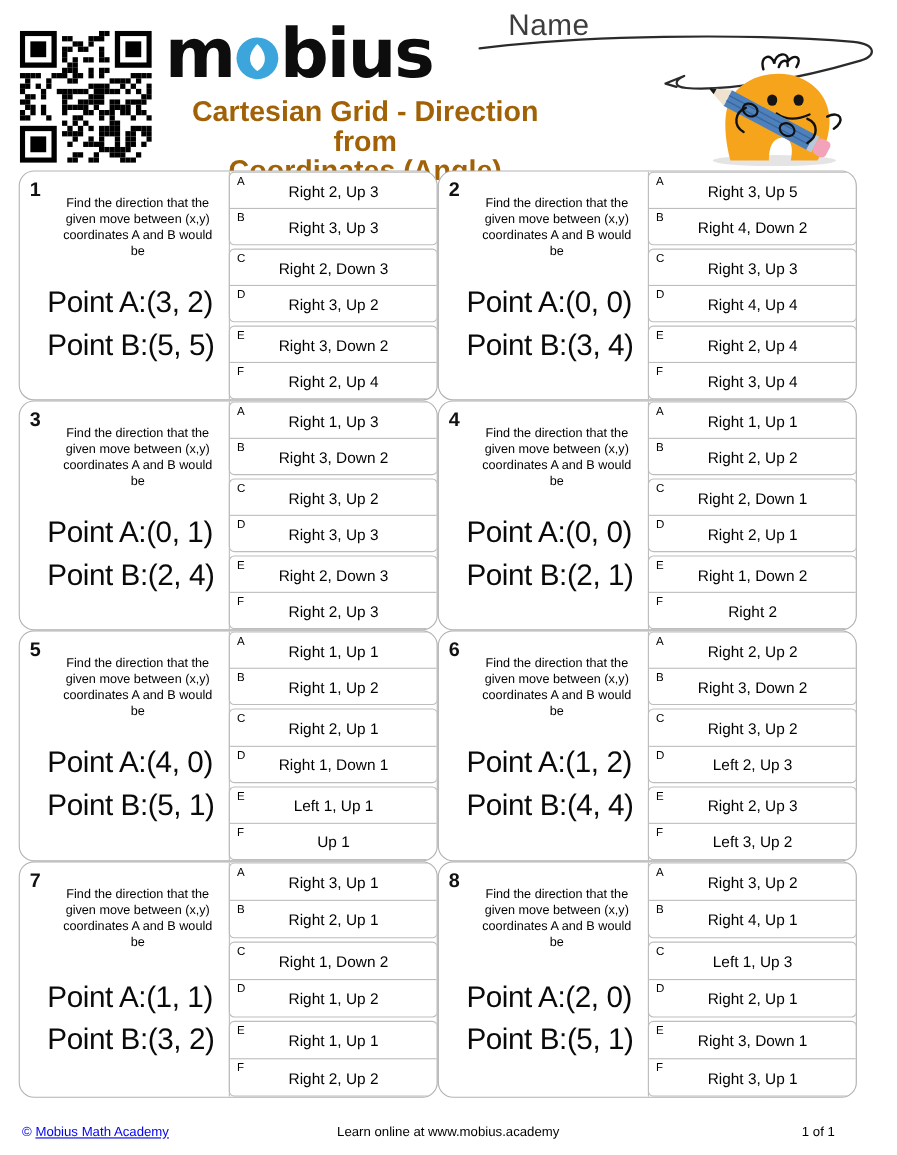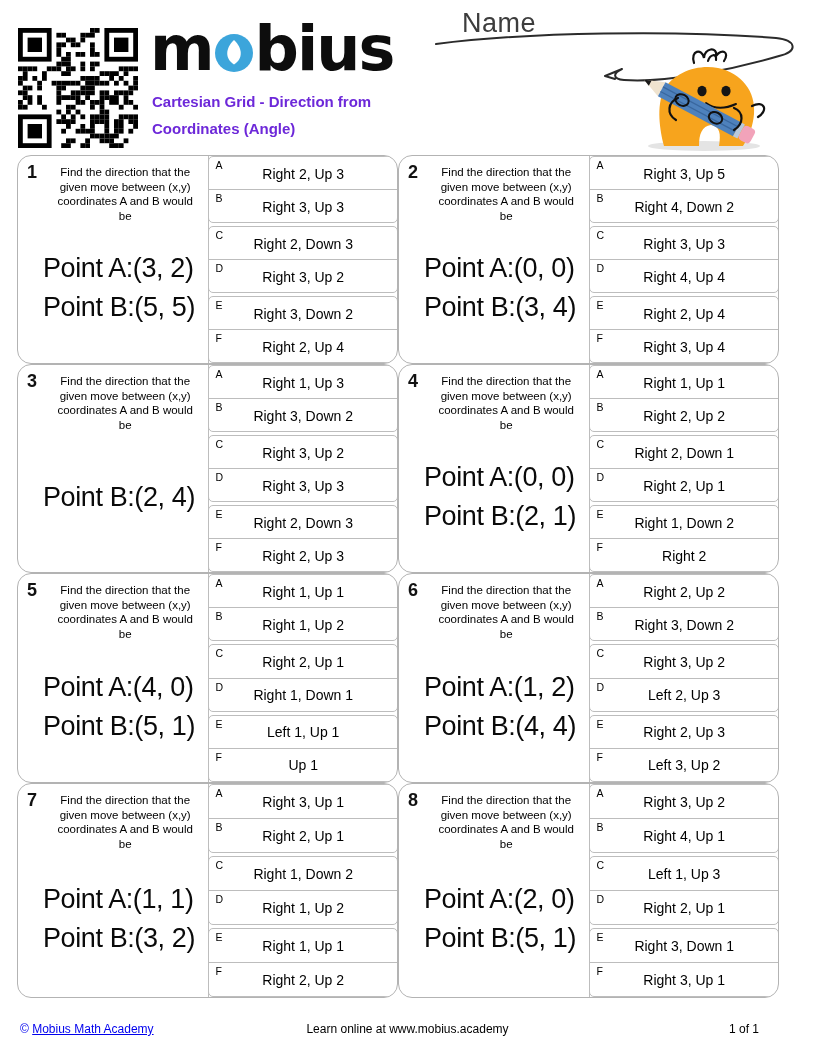--- a/index.html
+++ b/index.html
@@ -13,21 +13,21 @@
   .header { position:absolute; left:0; top:0; width:815px; height:154px;border-radius:12px; }
   .qr { position:absolute; left:18px; top:28px; }
   .logo {
     position:absolute; left:150px; top:18px; font-size:62px; font-weight:bold;
     letter-spacing:-2px; color:#0d0d0d; line-height:1;
     font-family:"DejaVu Sans", sans-serif; white-space:nowrap;
   }
   .logo svg { vertical-align:-3px; margin:0 1px; }
   .doc-title {
     position:absolute; left:152px; top:88px; width:360px;
-    font-size:15px; font-weight:bold; line-height:27px; color:#6d28d9;
+    font-size:26px; font-weight:bold; line-height:27px; color:#a16207;text-align:center;
   }
   .name-label {
     position:absolute; left:462px; top:8px; font-size:27px; color:#3d3d3d;
     letter-spacing:.5px;
   }
   .squiggle { position:absolute; left:428px; top:28px; }
   .mascot   { position:absolute; left:602px; top:46px; }
 
   
   .problems-grid {
@@ -38,21 +38,21 @@
   .problem {
     border:1.6px solid #b3b3b3; border-radius:14px; overflow:hidden;
     display:flex; background:#fff; box-sizing:border-box;
   }
   .desc {
     width:50.5%; box-sizing:border-box; border-right:1px solid #bdbdbd;
     position:relative; display:flex; flex-direction:column; padding:6px 0 10px 0;
   }
   .num { position:absolute; left:9px; top:6px; font-size:18px; font-weight:bold; }
   .qtext {
-    margin:3px 8px 0 32px; font-size:11.5px; line-height:1.28; text-align:center;
+    margin:16px 8px 0 32px; font-size:11.5px; line-height:1.28; text-align:center;
     color:#000;
   }
   .points { flex:1; display:flex; flex-direction:column; justify-content:center; padding-left:5px; }
   .point-line { font-size:27px; line-height:1.45; white-space:nowrap; letter-spacing:-0.4px; color:#0a0a0a;margin-left:20px; }
 
   .options { flex:1; display:flex; flex-direction:column; }
   .opt-group {
     flex:1; display:flex; flex-direction:column;
     border:1px solid #bdbdbd; border-radius:5px;
     margin-left:-1px; margin-right:-1px;
@@ -420,20 +420,21 @@
           </div>
         </div>
       </div>
   </section>
 
   <section class="problem">
     <div class="desc">
       <div class="num">3</div>
       <div class="qtext">Find the direction that the given move between (x,y) coordinates A and B would be</div>
       <div class="points">
+        <div class="point-line">Point A:(0, 1)</div>
         <div class="point-line">Point B:(2, 4)</div>
       </div>
     </div>
     <div class="options">
         <div class="opt-group">
           <div class="opt-row">
             <span class="opt-letter">A</span>
             <span class="opt-text">Right 1, Up 3</span>
           </div>
           <div class="opt-row">

